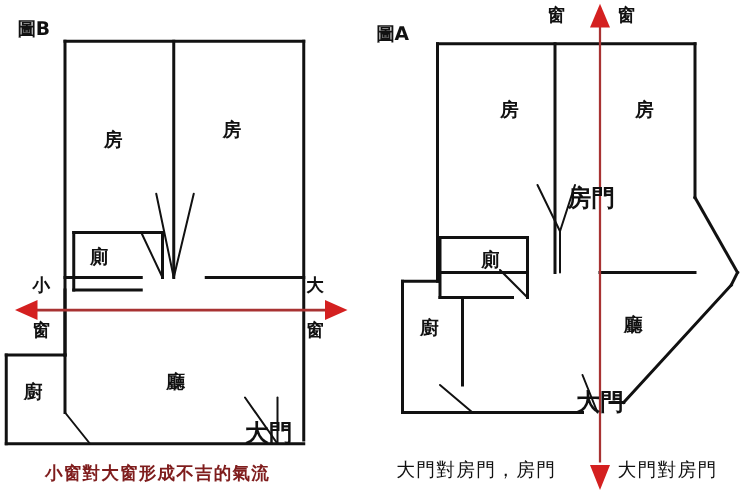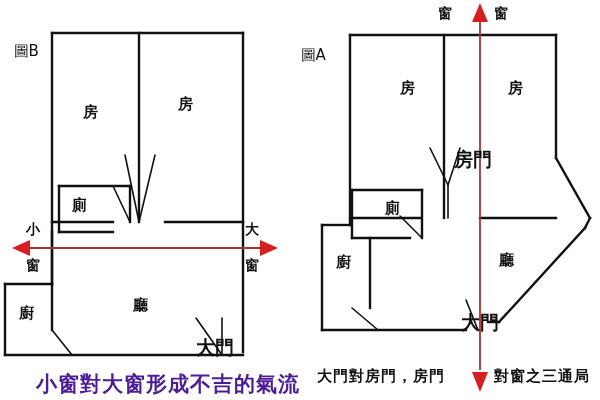--- a/index.html
+++ b/index.html
@@ -38,48 +38,47 @@
   .lbl {
     position: absolute;
     color: #111111;
     font-family: "DejaVu Sans", "Liberation Sans", sans-serif;
     line-height: 1;
     white-space: nowrap;
     user-select: none;
   }
   .fig-tag {
     font-size: 15px;
-    font-weight: normal;
+    font-weight: bold;
     letter-spacing: -0.5px;
-    margin-top: 28px;
   }
   .room-lbl {
     font-size: 15px;
     font-weight: bold;
   }
   .win-lbl {
     font-size: 14px;
     font-weight: bold;
   }
   .door-lbl {
     font-size: 19px;
     font-weight: bold;
   }
   .caption {
     position: absolute;
-    font-size: 21px;
-    font-weight: bold;
-    color: #4c1d95;
+    font-size: 14px;
+    font-weight: bold;
+    color: #7f1d1d;
     letter-spacing: 1px;
     white-space: nowrap;
   }
   .caption-a-part {
     position: absolute;
     font-size: 15px;
-    font-weight: bold;
+    font-weight: normal;
     color: #111111;
     letter-spacing: 1px;
     white-space: nowrap;
   }
 </style>
 </head>
 <body>
 
 <div id="page">
 
@@ -216,16 +215,16 @@
     <div class="lbl room-lbl" style="left:199px; top:253px;">廳</div>
 
     <div class="lbl win-lbl" style="left:138px; top:6px;">窗</div>
     <div class="lbl win-lbl" style="left:194px; top:6px;">窗</div>
 
     <div class="lbl door-lbl" style="left:154px; top:150px;">房門</div>
 
     <div class="lbl door-lbl" style="left:161px; top:313px;">大門</div>
 
     <div class="caption-a-part" style="left:17px; top:367px;">大門對房門，房門</div>
-    <div class="caption-a-part" style="left:194px; top:367px;">對窗之三通局</div>
+    <div class="caption-a-part" style="left:194px; top:367px;">大門對房門</div>
   </div>
 
 </div>
 
 </body></html>

